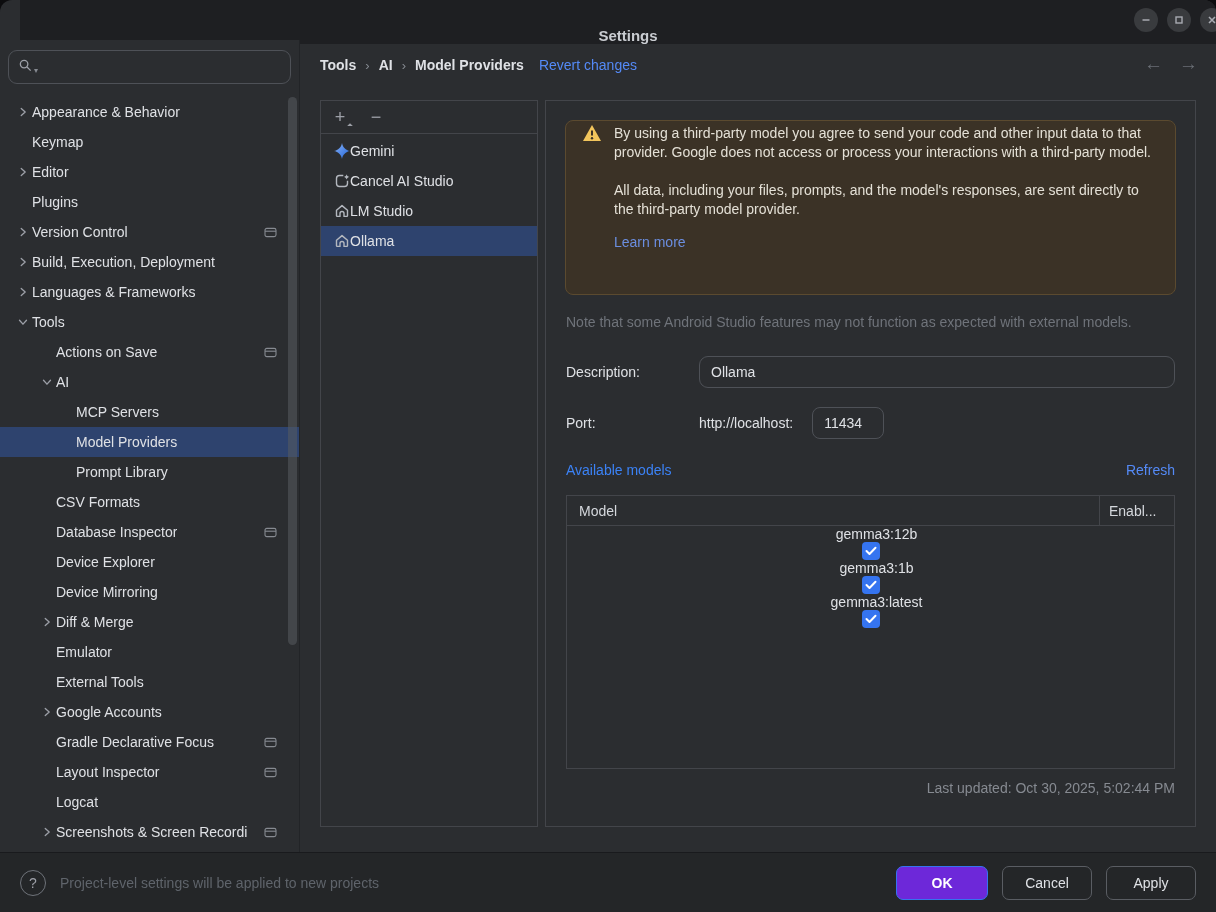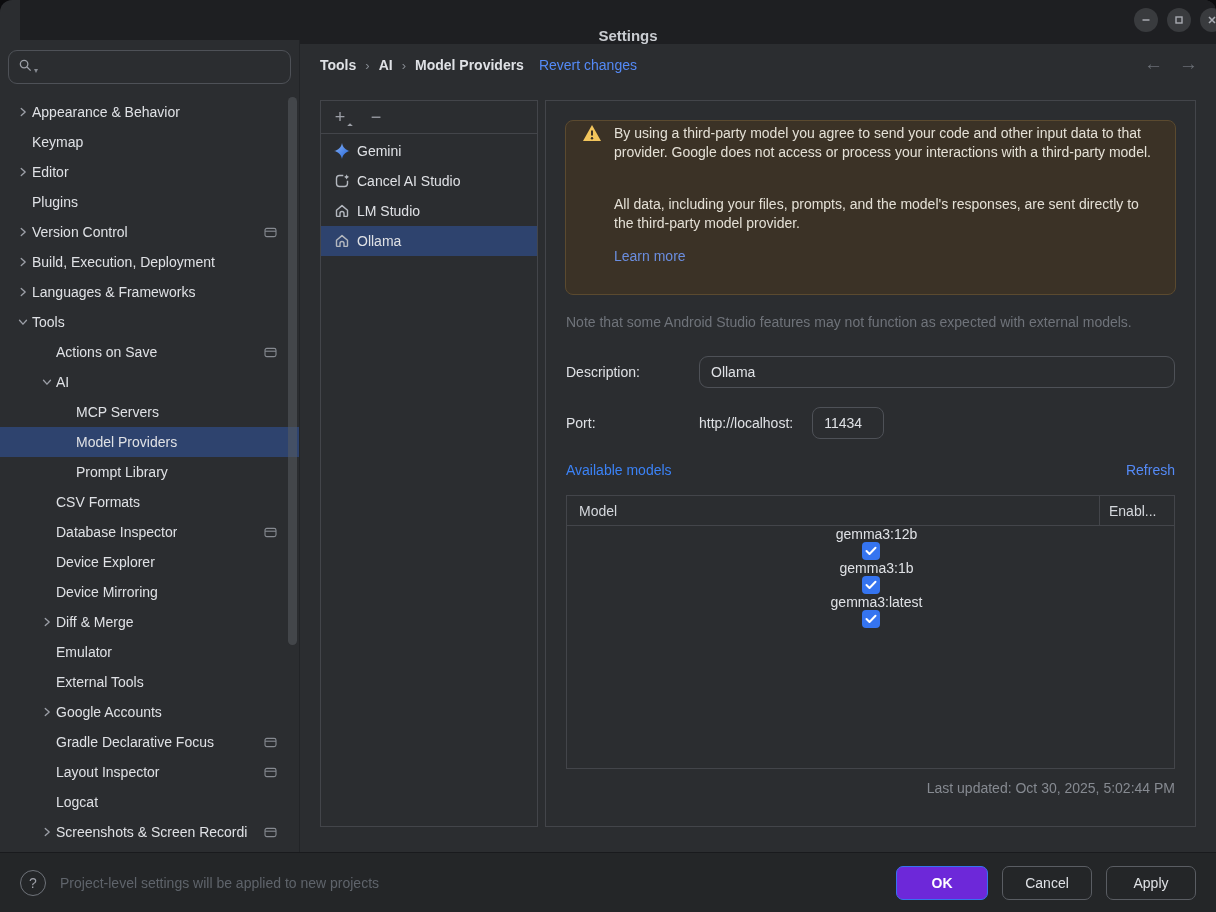--- a/index.html
+++ b/index.html
@@ -41,31 +41,31 @@
   .nav-arrows{position:absolute;right:18px;top:53px;display:flex;gap:16px;color:#6a6e75;font-size:19px;}
   
   .provider-panel{position:absolute;left:320px;top:100px;width:218px;height:727px;
     border:1px solid #43454a;background:#2b2d30;}
   .pp-toolbar{height:33px;border-bottom:1px solid #43454a;display:flex;align-items:center;
     padding-left:11px;gap:20px;color:#9da0a8;}
   .tool-btn{position:relative;font-size:18px;line-height:1;cursor:pointer;width:16px;text-align:center;}
   .tool-btn .dd{position:absolute;right:-4px;bottom:-2px;width:0;height:0;
     border-left:4px solid transparent;border-top:4px solid #9da0a8;transform:rotate(-45deg);}
   .pp-list{padding-top:2px;}
-  .pp-row{height:30px;display:flex;align-items:center;gap:7px;padding-left:13px;cursor:pointer;text-align:center;}
+  .pp-row{height:30px;display:flex;align-items:center;gap:0;padding-left:13px;cursor:pointer;text-align:center;}
   .pp-row.selected{background:#2e436e;}
   .pp-row .p-icon{width:16px;height:16px;display:flex;align-items:center;justify-content:center;}
   
   .detail-panel{position:absolute;left:545px;top:100px;width:651px;height:727px;
     border:1px solid #43454a;background:#2b2d30;}
   .banner{margin:19px 19px 0 19px;height:175px;background:#3b3226;border:1px solid #5b4a2f;
     border-radius:8px;padding:3px 16px;display:flex;gap:12px;overflow:hidden;}
   .banner-text{width:552px;line-height:19px;color:#e4e0d6;}
   .banner-text p{margin:0;}
-  .banner-text p + p{margin-top:33px;}
+  .banner-text p + p{margin-top:19px;}
   .banner-link{display:inline-block;margin-top:14px;color:#6b8ee0;cursor:pointer;}
   .note{margin:19px 20px 0 20px;color:#6f737a;}
   .form-row{display:flex;align-items:center;margin:0 20px;}
   .row-desc{margin-top:26px;}
   .row-port{margin-top:19px;}
   .f-label{width:133px;flex:0 0 133px;color:#dfe1e5;}
   .text-input{height:32px;border:1px solid #4e5157;border-radius:9px;background:transparent;
     color:#dfe1e5;font:inherit;padding:0 11px;outline:none;}
   .desc-input{width:478px;}
   .port-prefix{margin-right:19px;color:#dfe1e5;}

